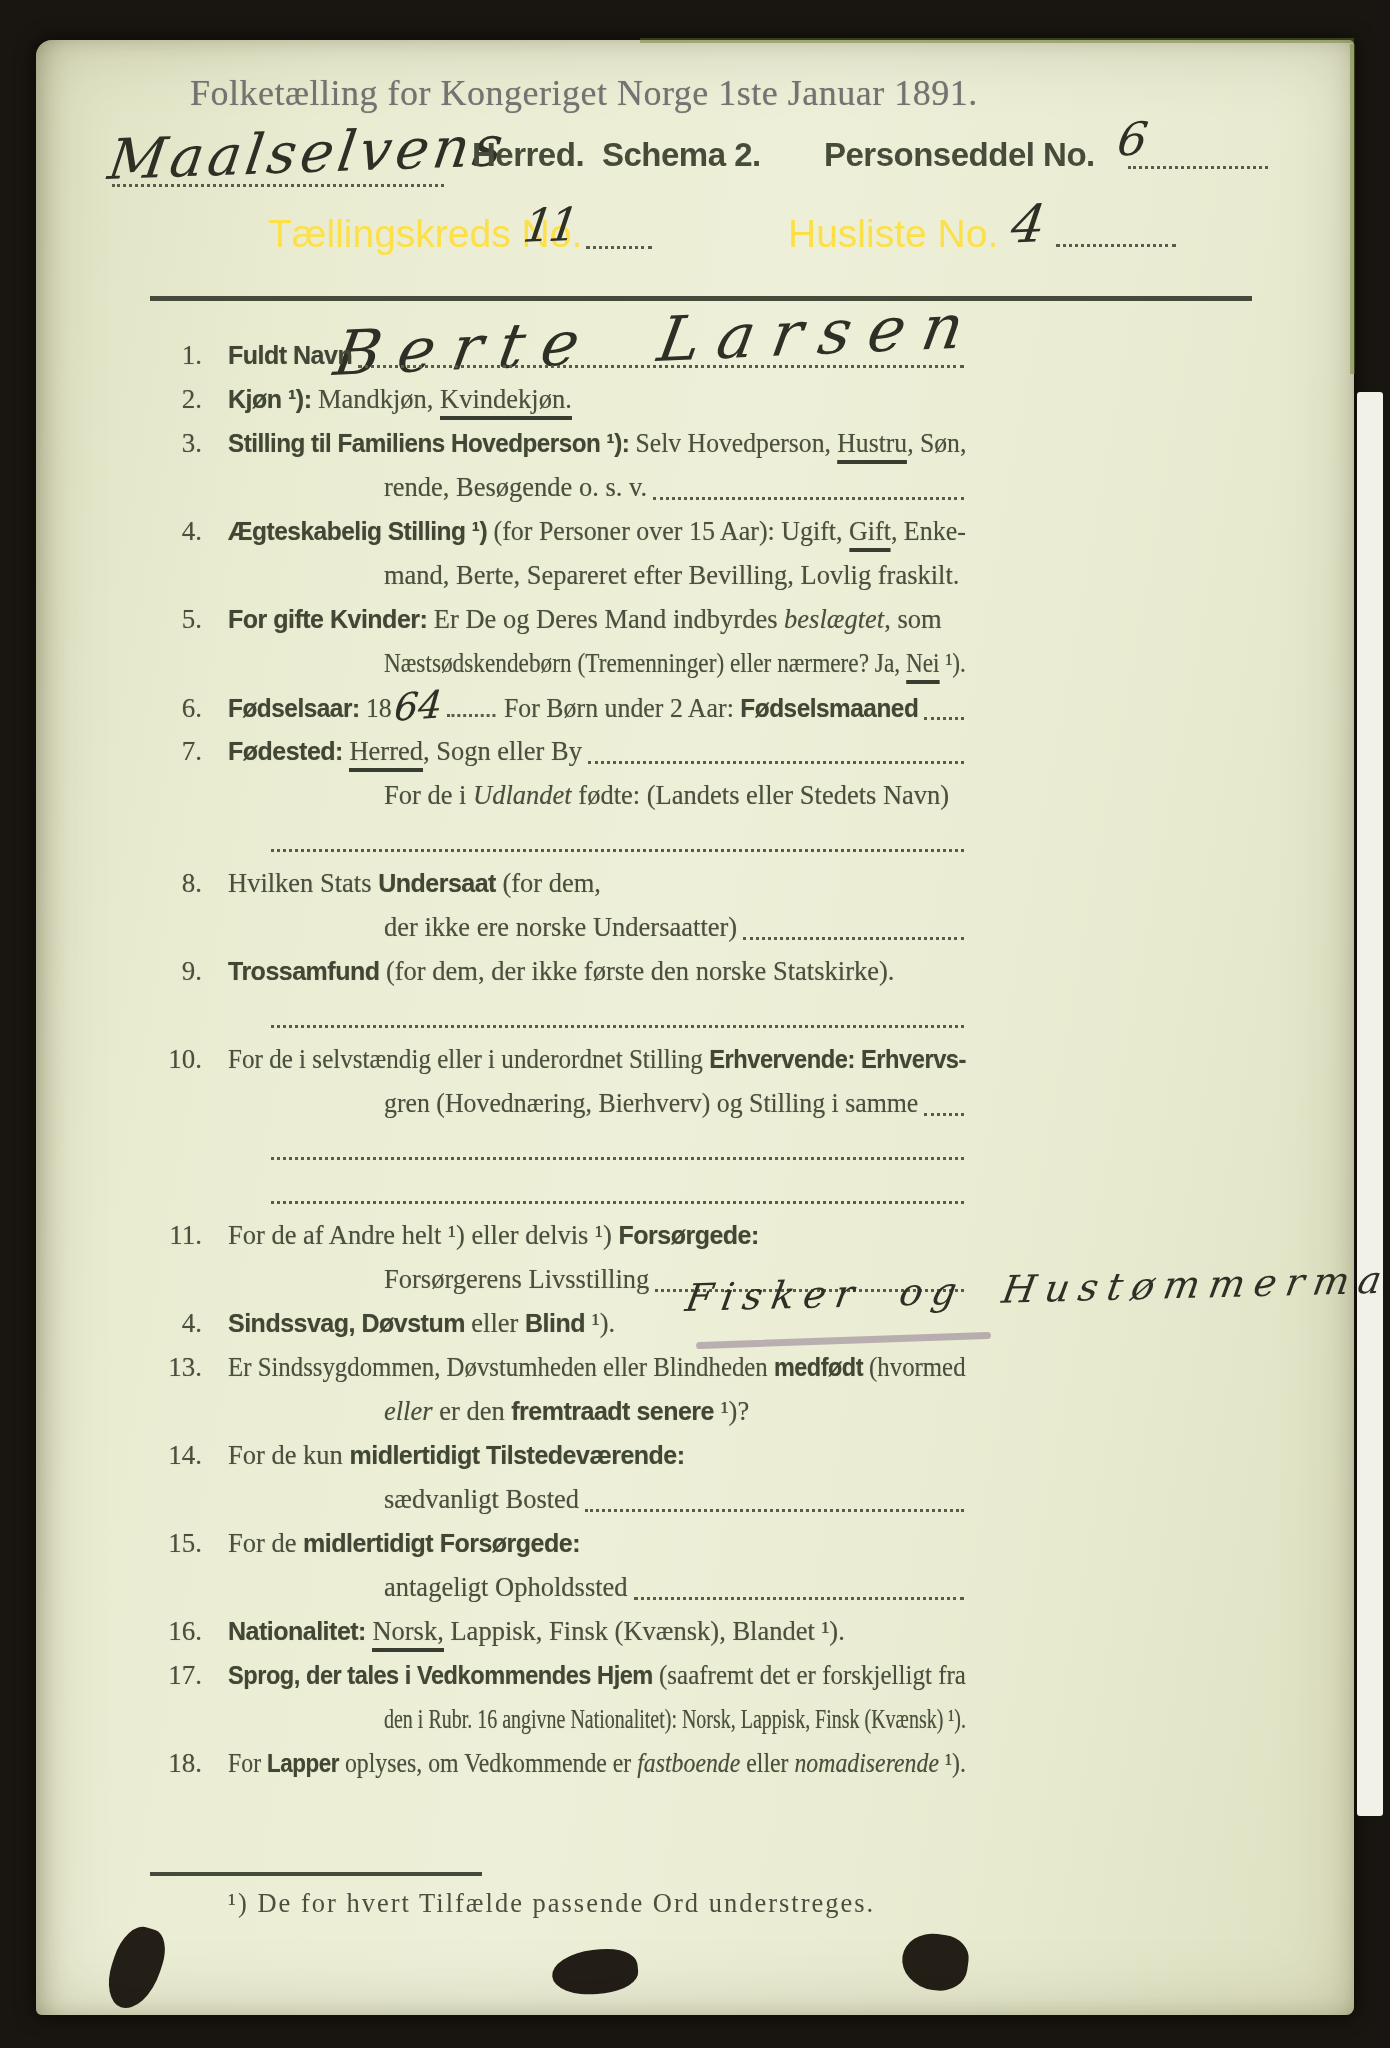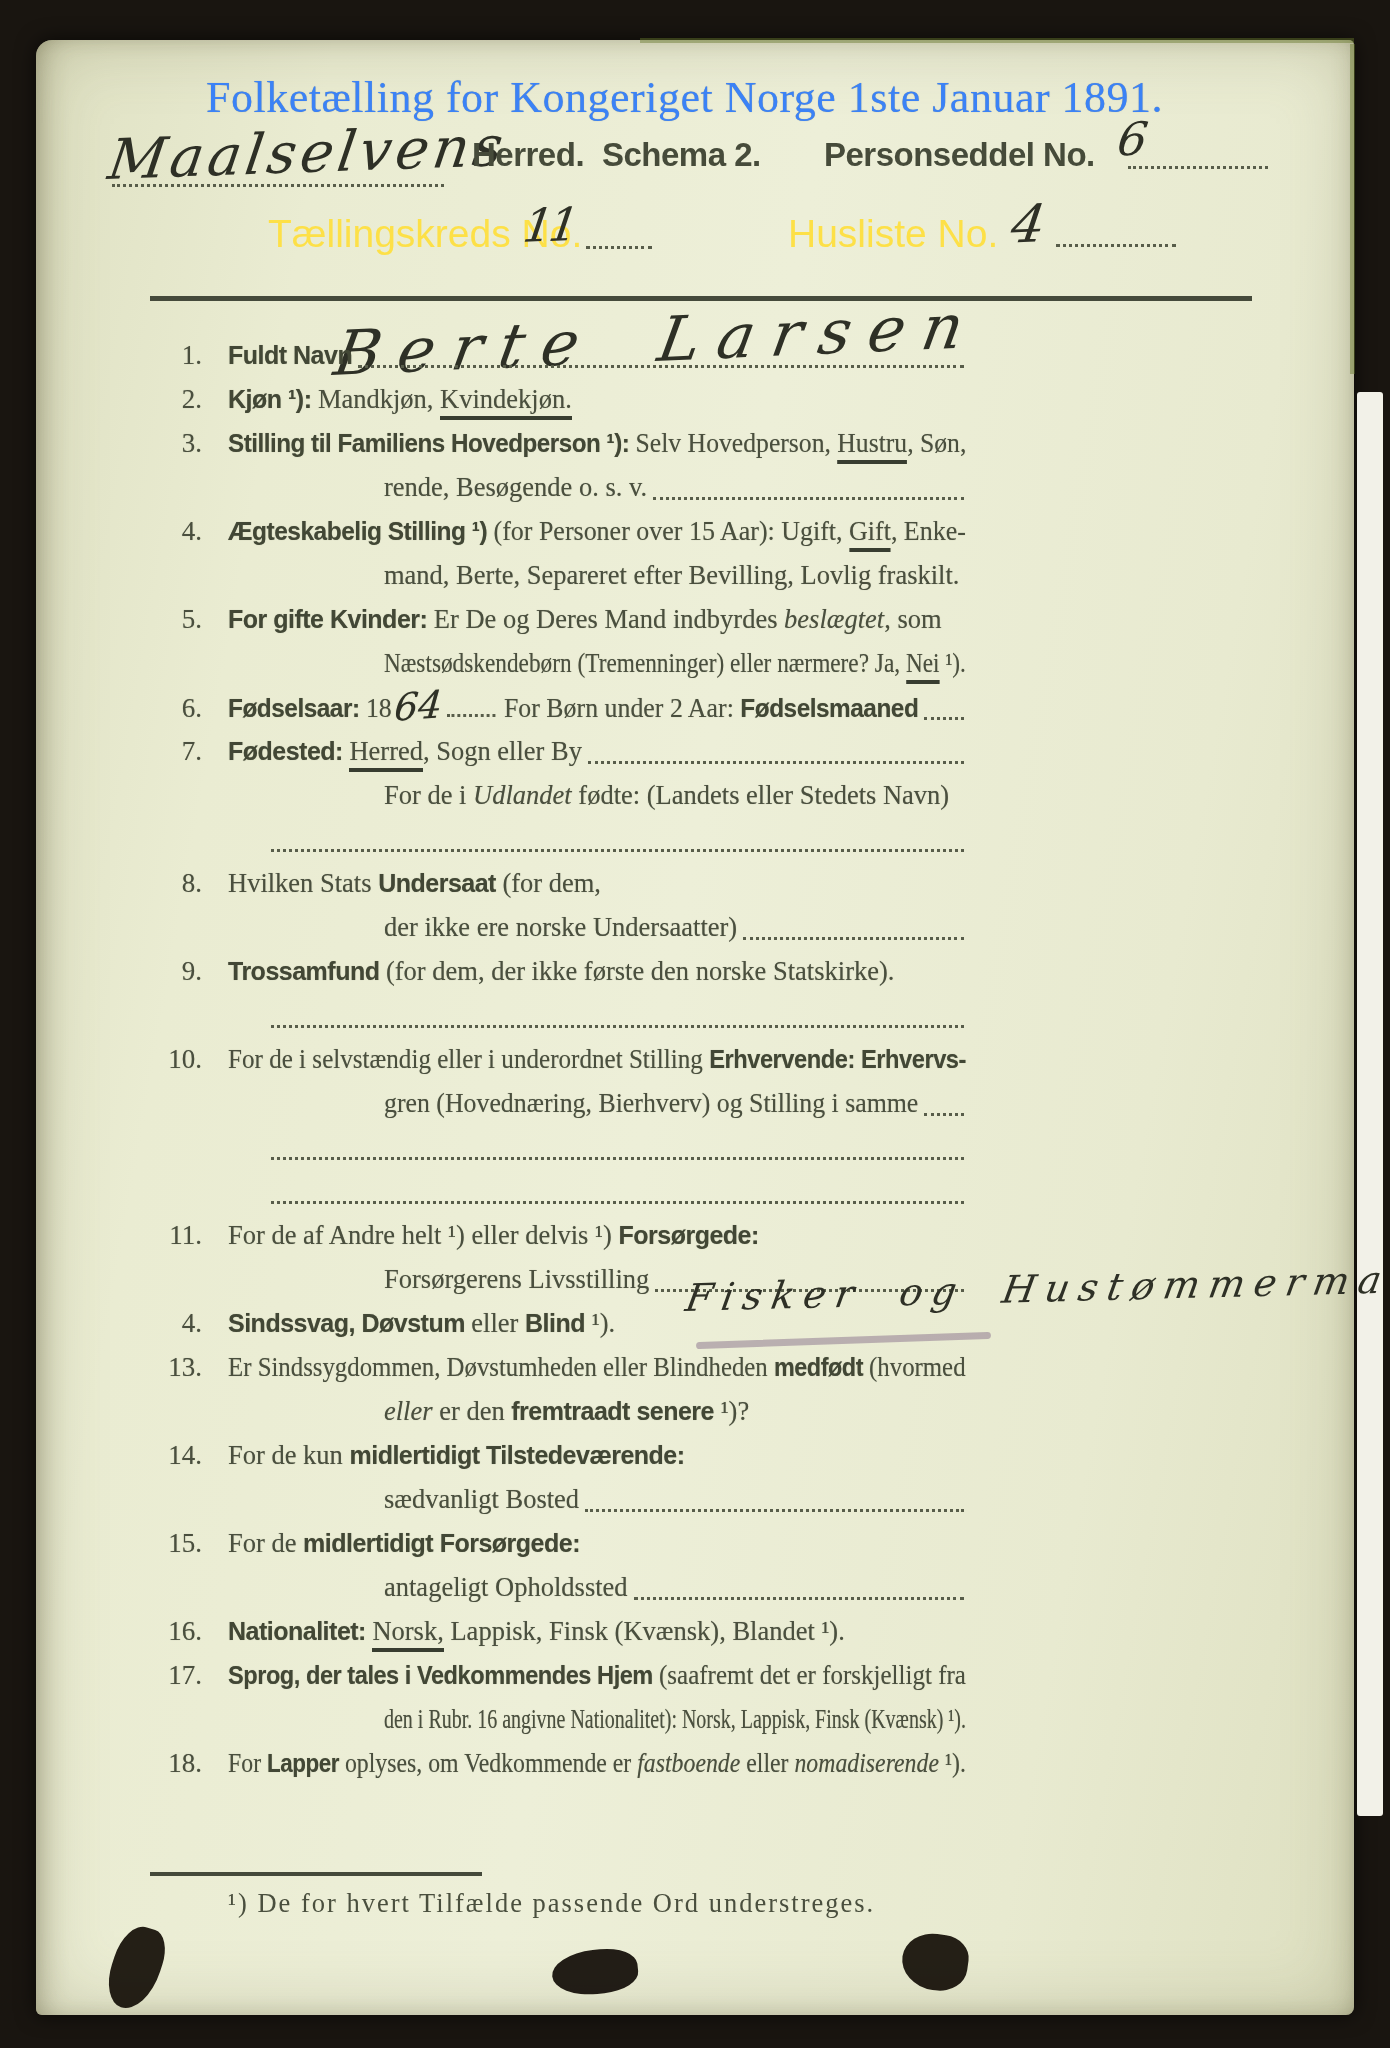--- a/index.html
+++ b/index.html
@@ -13,22 +13,22 @@
     background:linear-gradient(100deg,#dfe1c3 0%,#eaecd2 18%,#edefd8 48%,#e8ead0 78%,#dee0c1 100%);
     border-radius:16px 5px 8px 6px;
     box-shadow: inset 0 0 70px rgba(105,100,60,.28),
                 inset 14px 0 30px -14px rgba(70,65,35,.45),
                 inset -10px 0 24px -14px rgba(70,65,35,.35),
                 0 0 20px rgba(0,0,0,.65);
   }
   .layer{position:absolute;left:0;top:0;width:1390px;height:2048px;}
   .print{color:#4a4f3e;text-shadow:0 0 .8px rgba(74,79,62,.45);}
   .title{
-    position:absolute;left:206px;top:72px;font-size:44px;letter-spacing:.5px;
-    white-space:nowrap;color:#3b82f6;
+    position:absolute;left:190px;top:72px;font-size:36px;letter-spacing:.5px;
+    white-space:nowrap;color:#737373;
   }
   .blab{font-family:"Liberation Sans",sans-serif;font-weight:700;letter-spacing:-.5px;margin-left:36px;}
   .hdr-bold{position:absolute;font-size:33px;color:#464b3a;white-space:nowrap;}
   .hdr-reg{position:absolute;font-family:"Liberation Sans",sans-serif;font-size:39px;color:#fde047;white-space:nowrap;}
   .hw{
     font-family:"DejaVu Serif",serif;font-style:italic;color:#2e3026;
     white-space:nowrap;position:absolute;transform:skewX(-10deg) rotate(-2deg);
   }
   .hw-muni{left:110px;top:120px;font-size:56px;letter-spacing:4px;}
   .hw-pno{left:1118px;top:112px;font-size:46px;}

